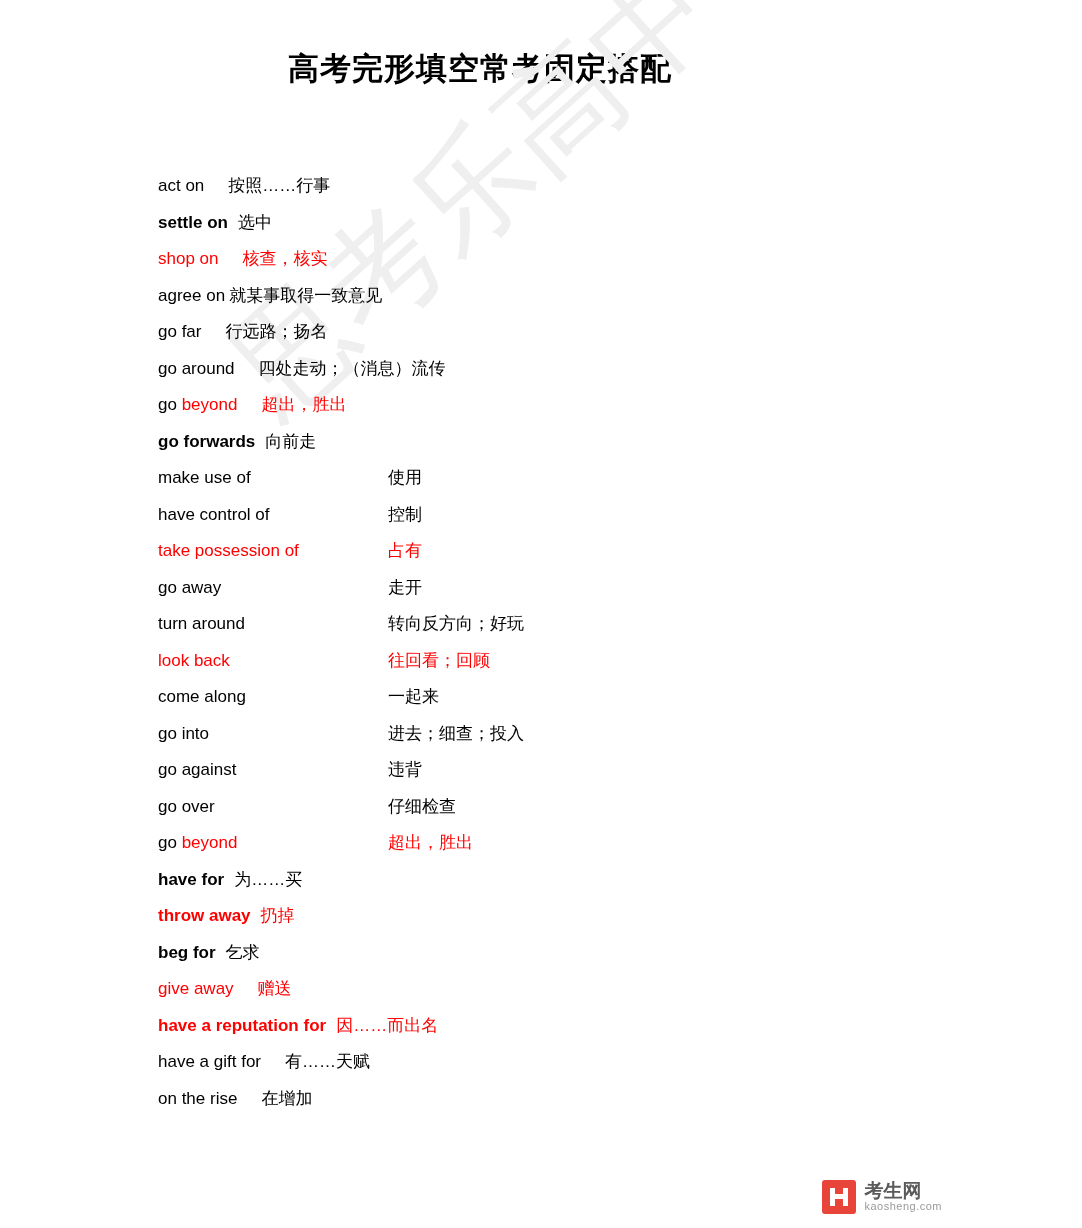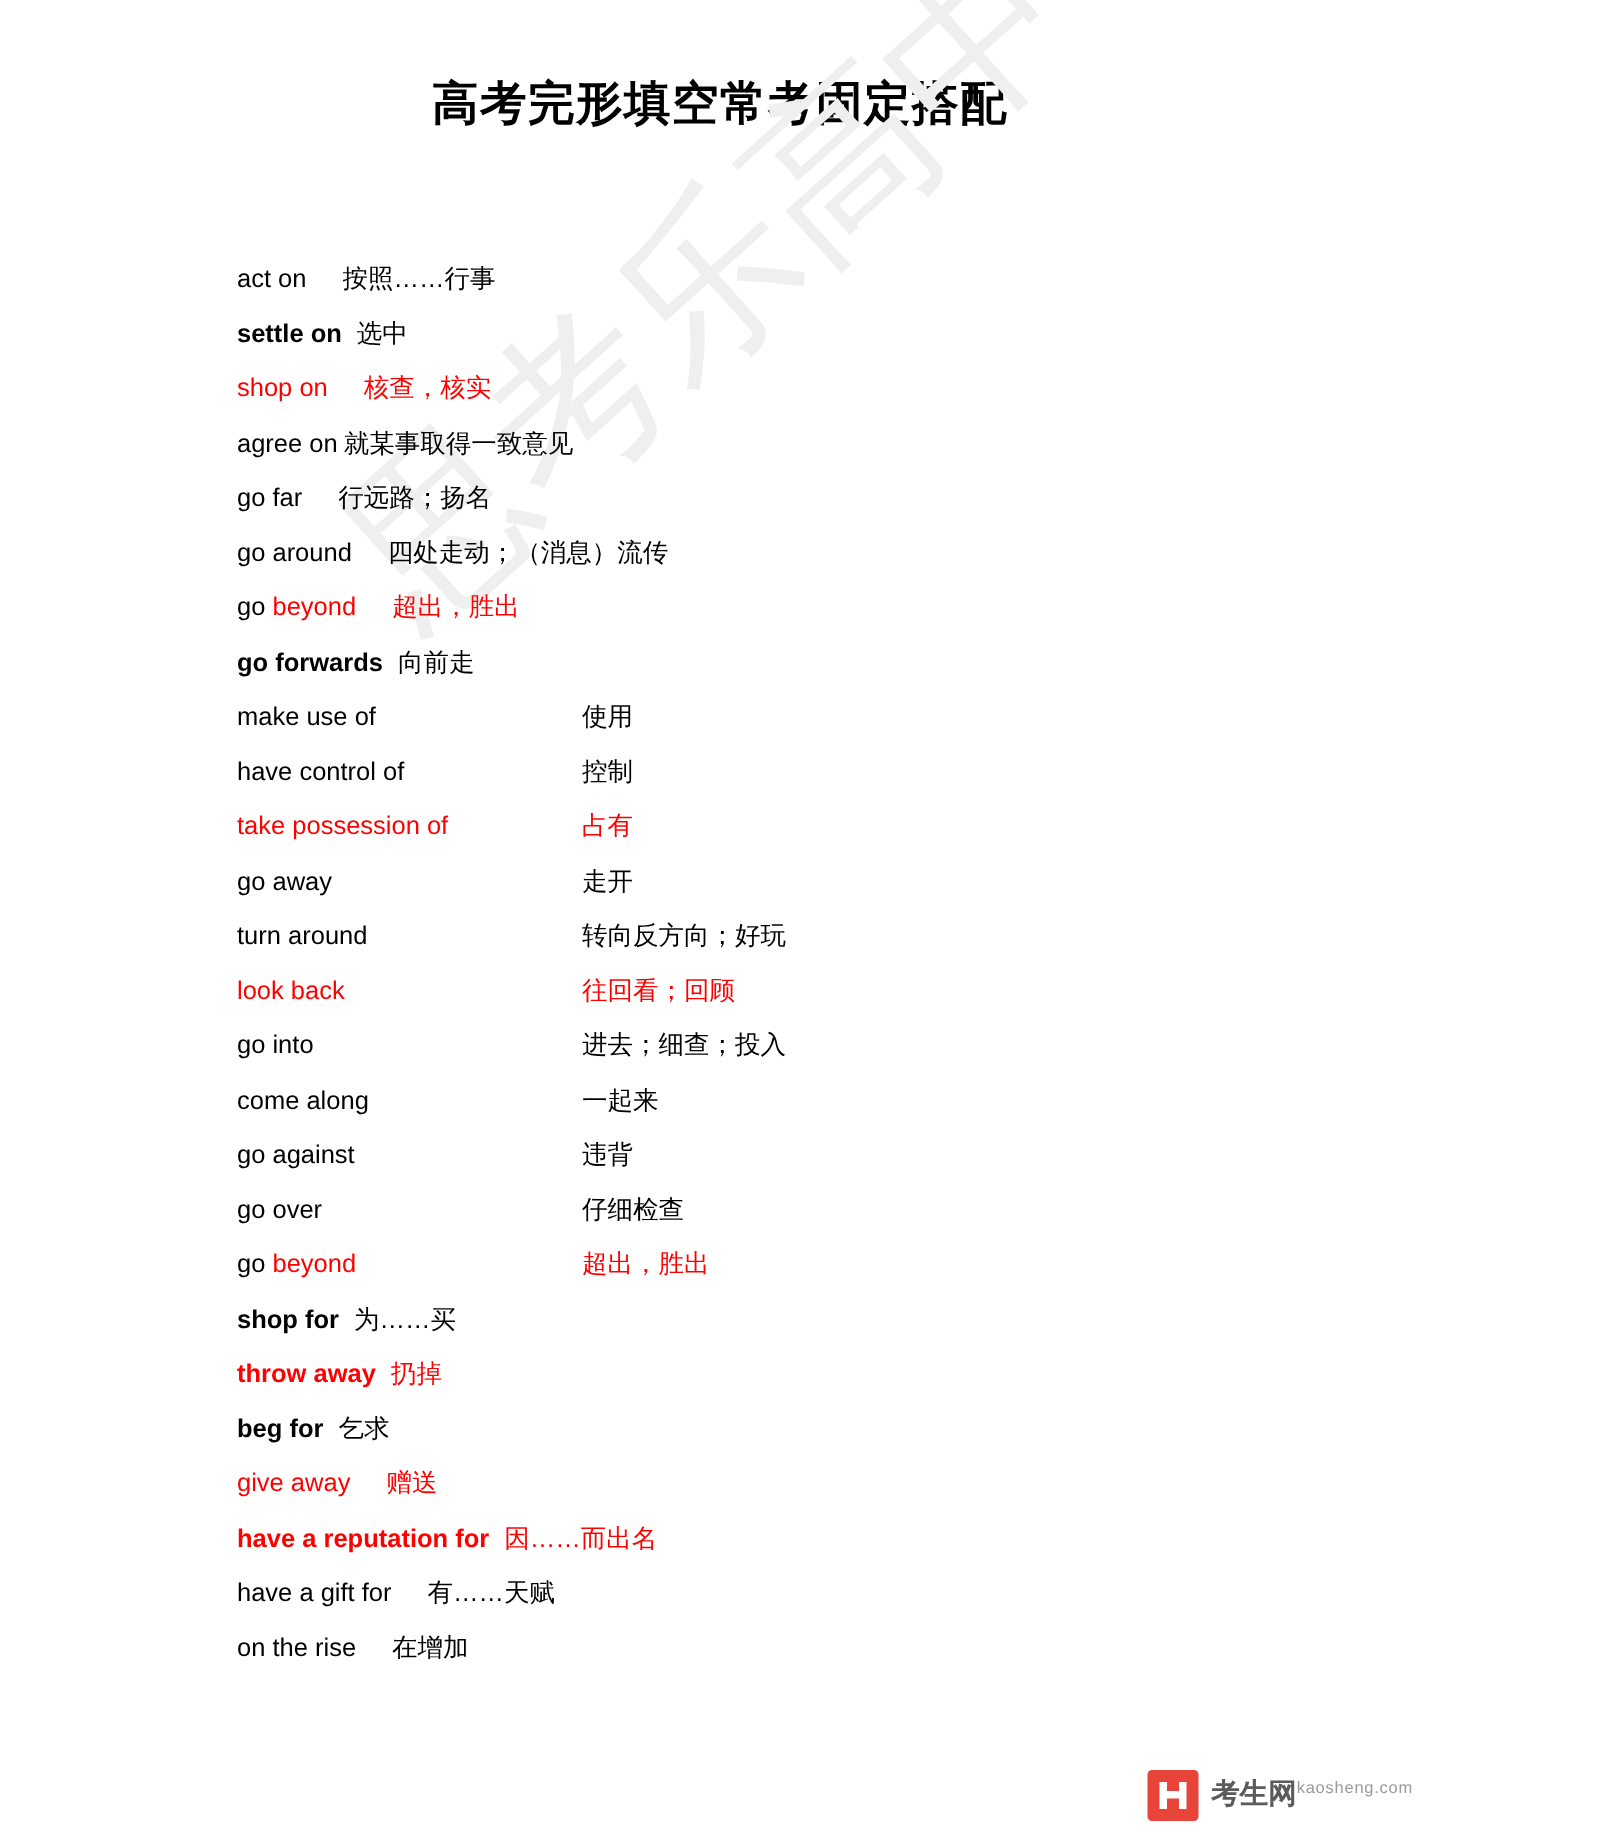--- a/index.html
+++ b/index.html
@@ -105,21 +105,21 @@
     left: 21px; top: 8px; width: 5px; height: 18px;
   }
   .brand-bar {
     position: absolute;
     left: 13px; top: 14px;
     width: 8px; height: 5px;
     background: #ffffff;
   }
   .brand-text {
     display: flex;
-    flex-direction: row;
+    flex-direction: column;
     line-height: 1.05;
   }
   .brand-cn {
     font-size: 19px;
     color: #5b5b5b;
     font-weight: bold;
   }
   .brand-en {
     font-size: 11px;
     color: #9a9a9a;
@@ -145,26 +145,26 @@
       <div class="entry gap1"><span class="en black">go far</span><span class="cn black">行远路；扬名</span></div>
       <div class="entry gap1"><span class="en black">go around</span><span class="cn black">四处走动；（消息）流传</span></div>
       <div class="entry gap1"><span class="en"><span class="black">go </span><span class="red">beyond</span></span><span class="cn red">超出，胜出</span></div>
       <div class="entry gap2"><span class="en black">go forwards</span><span class="cn black">向前走</span></div>
       <div class="entry cols"><span class="en black">make use of</span><span class="cn black">使用</span></div>
       <div class="entry cols"><span class="en black">have control of</span><span class="cn black">控制</span></div>
       <div class="entry cols"><span class="en red">take possession of</span><span class="cn red">占有</span></div>
       <div class="entry cols"><span class="en black">go away</span><span class="cn black">走开</span></div>
       <div class="entry cols"><span class="en black">turn around</span><span class="cn black">转向反方向；好玩</span></div>
       <div class="entry cols"><span class="en red">look back</span><span class="cn red">往回看；回顾</span></div>
+      <div class="entry cols"><span class="en black">come along</span><span class="cn black">一起来</span></div>
       <div class="entry cols"><span class="en black">go into</span><span class="cn black">进去；细查；投入</span></div>
-      <div class="entry cols"><span class="en black">come along</span><span class="cn black">一起来</span></div>
       <div class="entry cols"><span class="en black">go against</span><span class="cn black">违背</span></div>
       <div class="entry cols"><span class="en black">go over</span><span class="cn black">仔细检查</span></div>
       <div class="entry cols"><span class="en"><span class="black">go </span><span class="red">beyond</span></span><span class="cn red">超出，胜出</span></div>
-      <div class="entry gap2"><span class="en black">shop for</span><span class="cn black">为……买</span></div>
+      <div class="entry gap2"><span class="en black">have for</span><span class="cn black">为……买</span></div>
       <div class="entry gap2"><span class="en red">throw away</span><span class="cn red">扔掉</span></div>
       <div class="entry gap2"><span class="en black">beg for</span><span class="cn black">乞求</span></div>
       <div class="entry gap1"><span class="en red">give away</span><span class="cn red">赠送</span></div>
       <div class="entry gap2"><span class="en red">have a reputation for</span><span class="cn red">因……而出名</span></div>
       <div class="entry gap1"><span class="en black">have a gift for</span><span class="cn black">有……天赋</span></div>
       <div class="entry gap1"><span class="en black">on the rise</span><span class="cn black">在增加</span></div>
     </div>
 
   <div class="brand">
     <div class="brand-mark">

